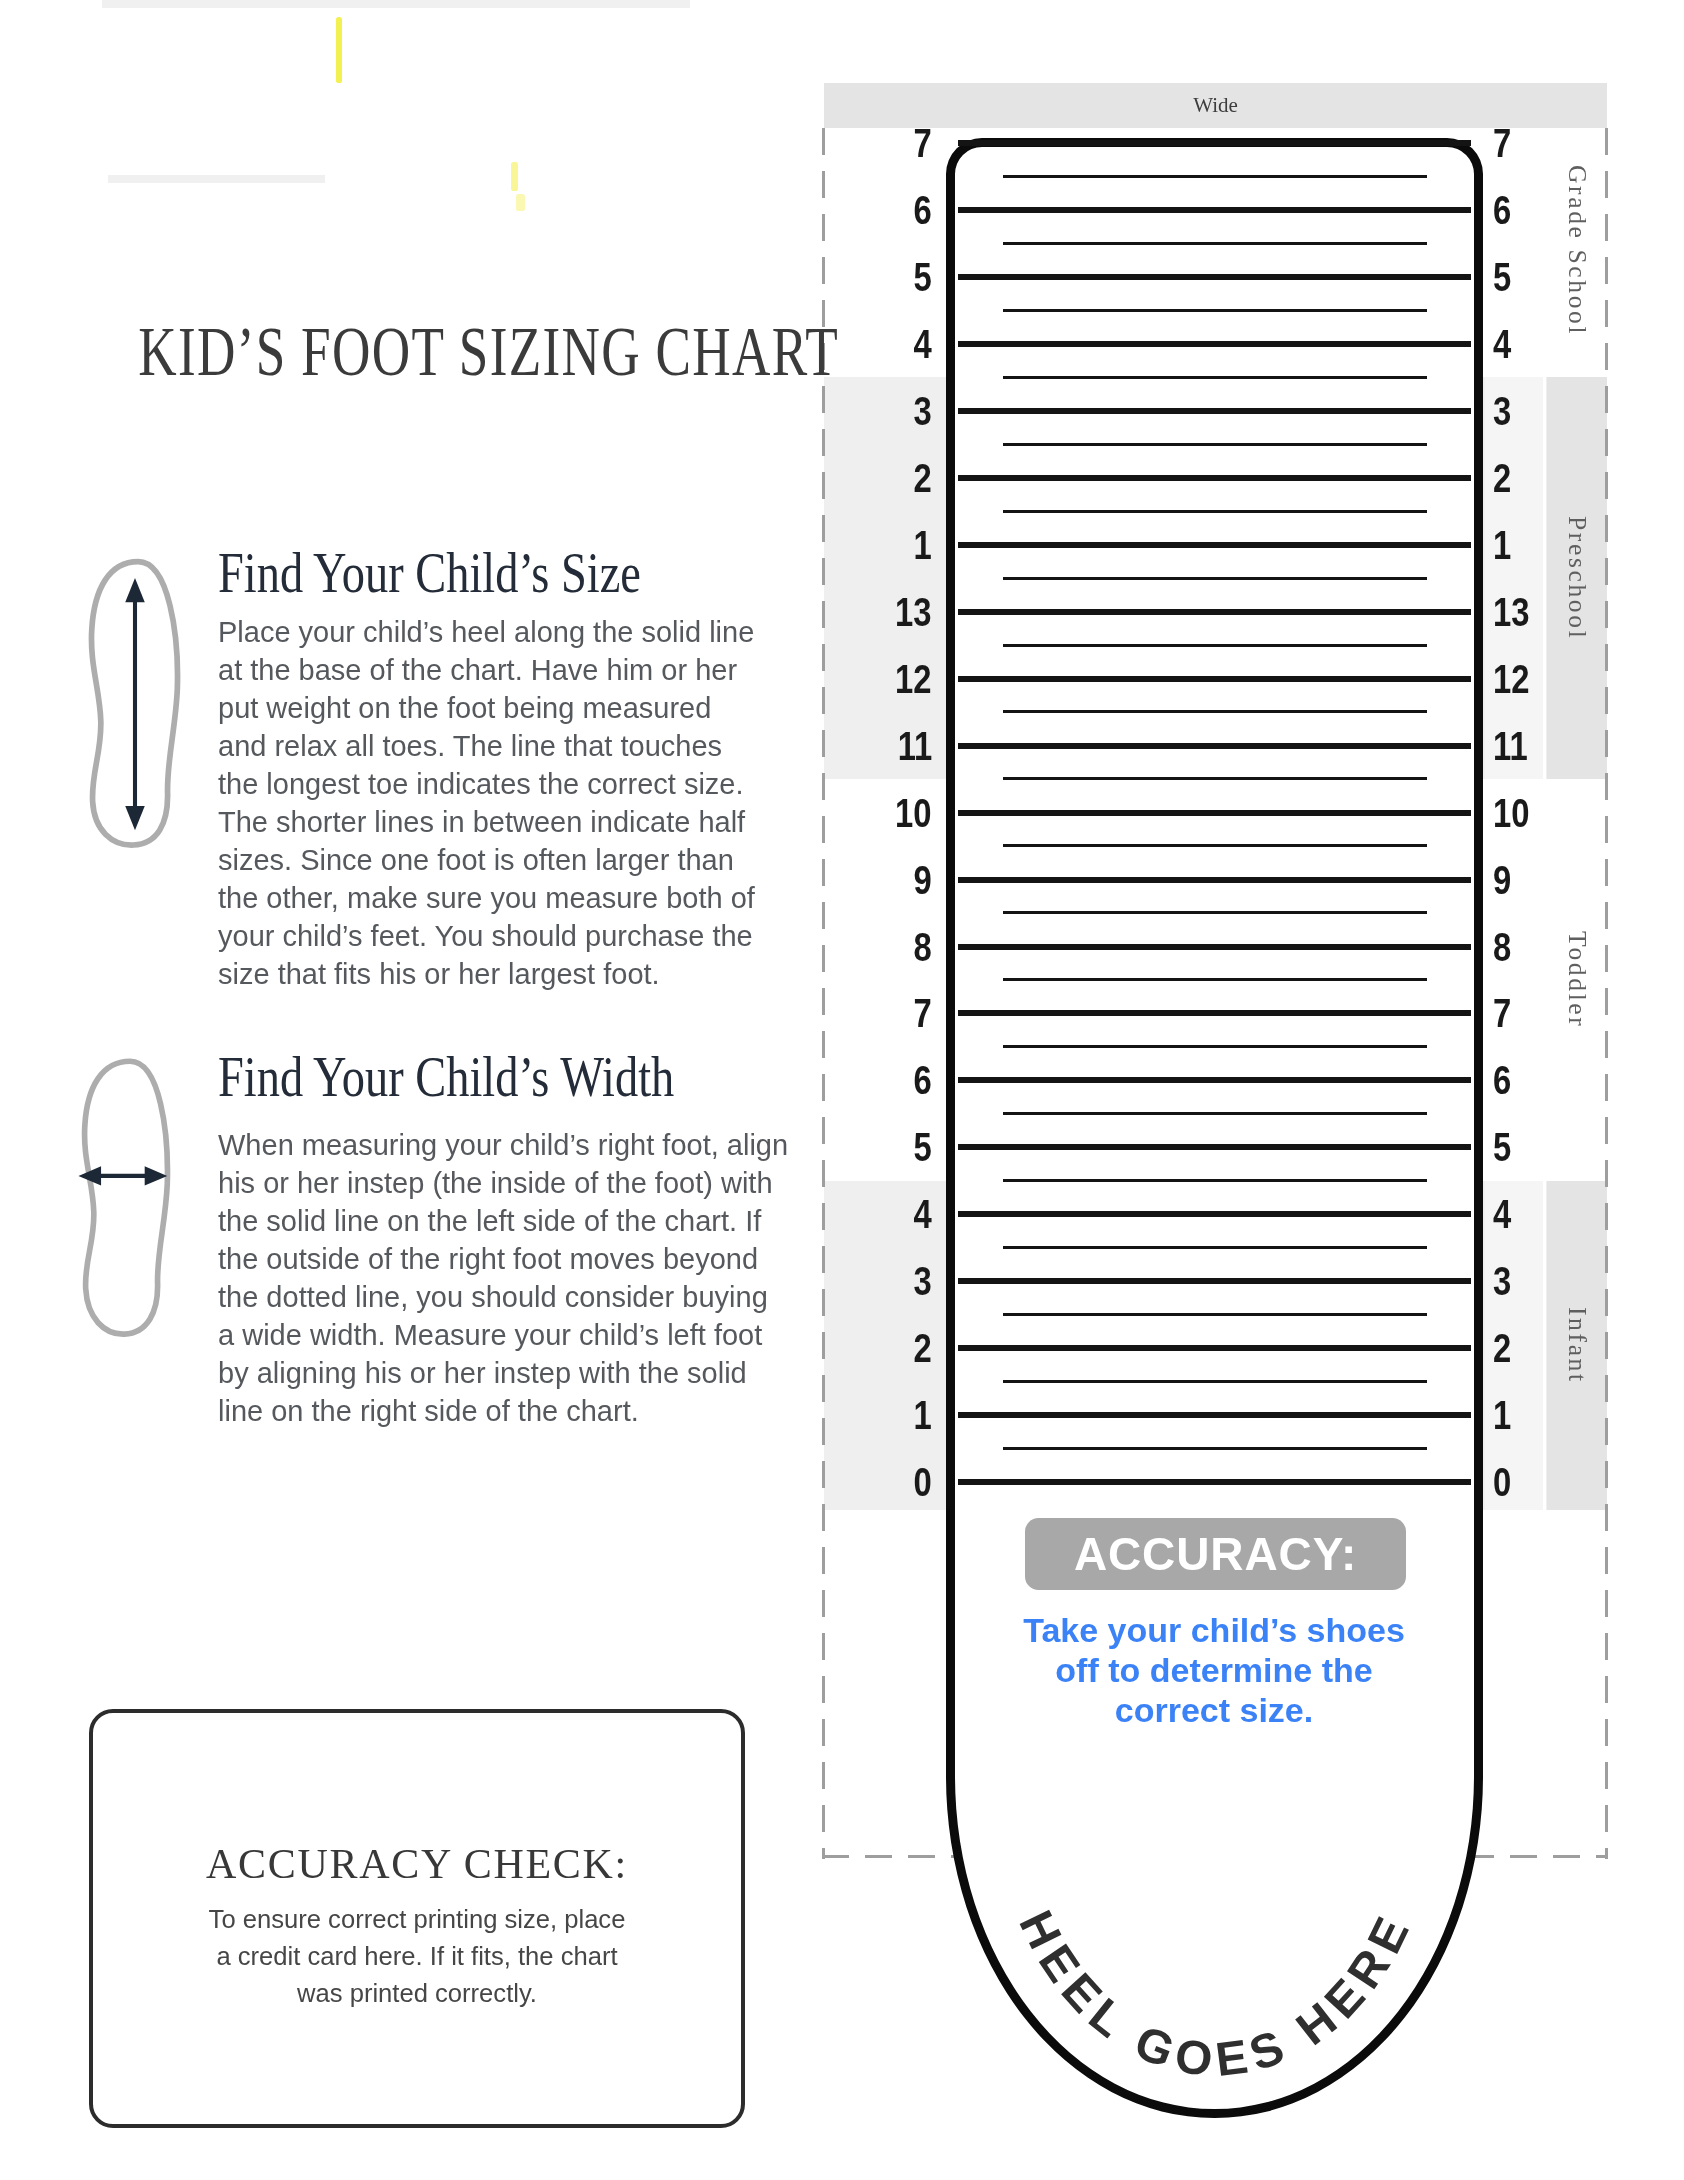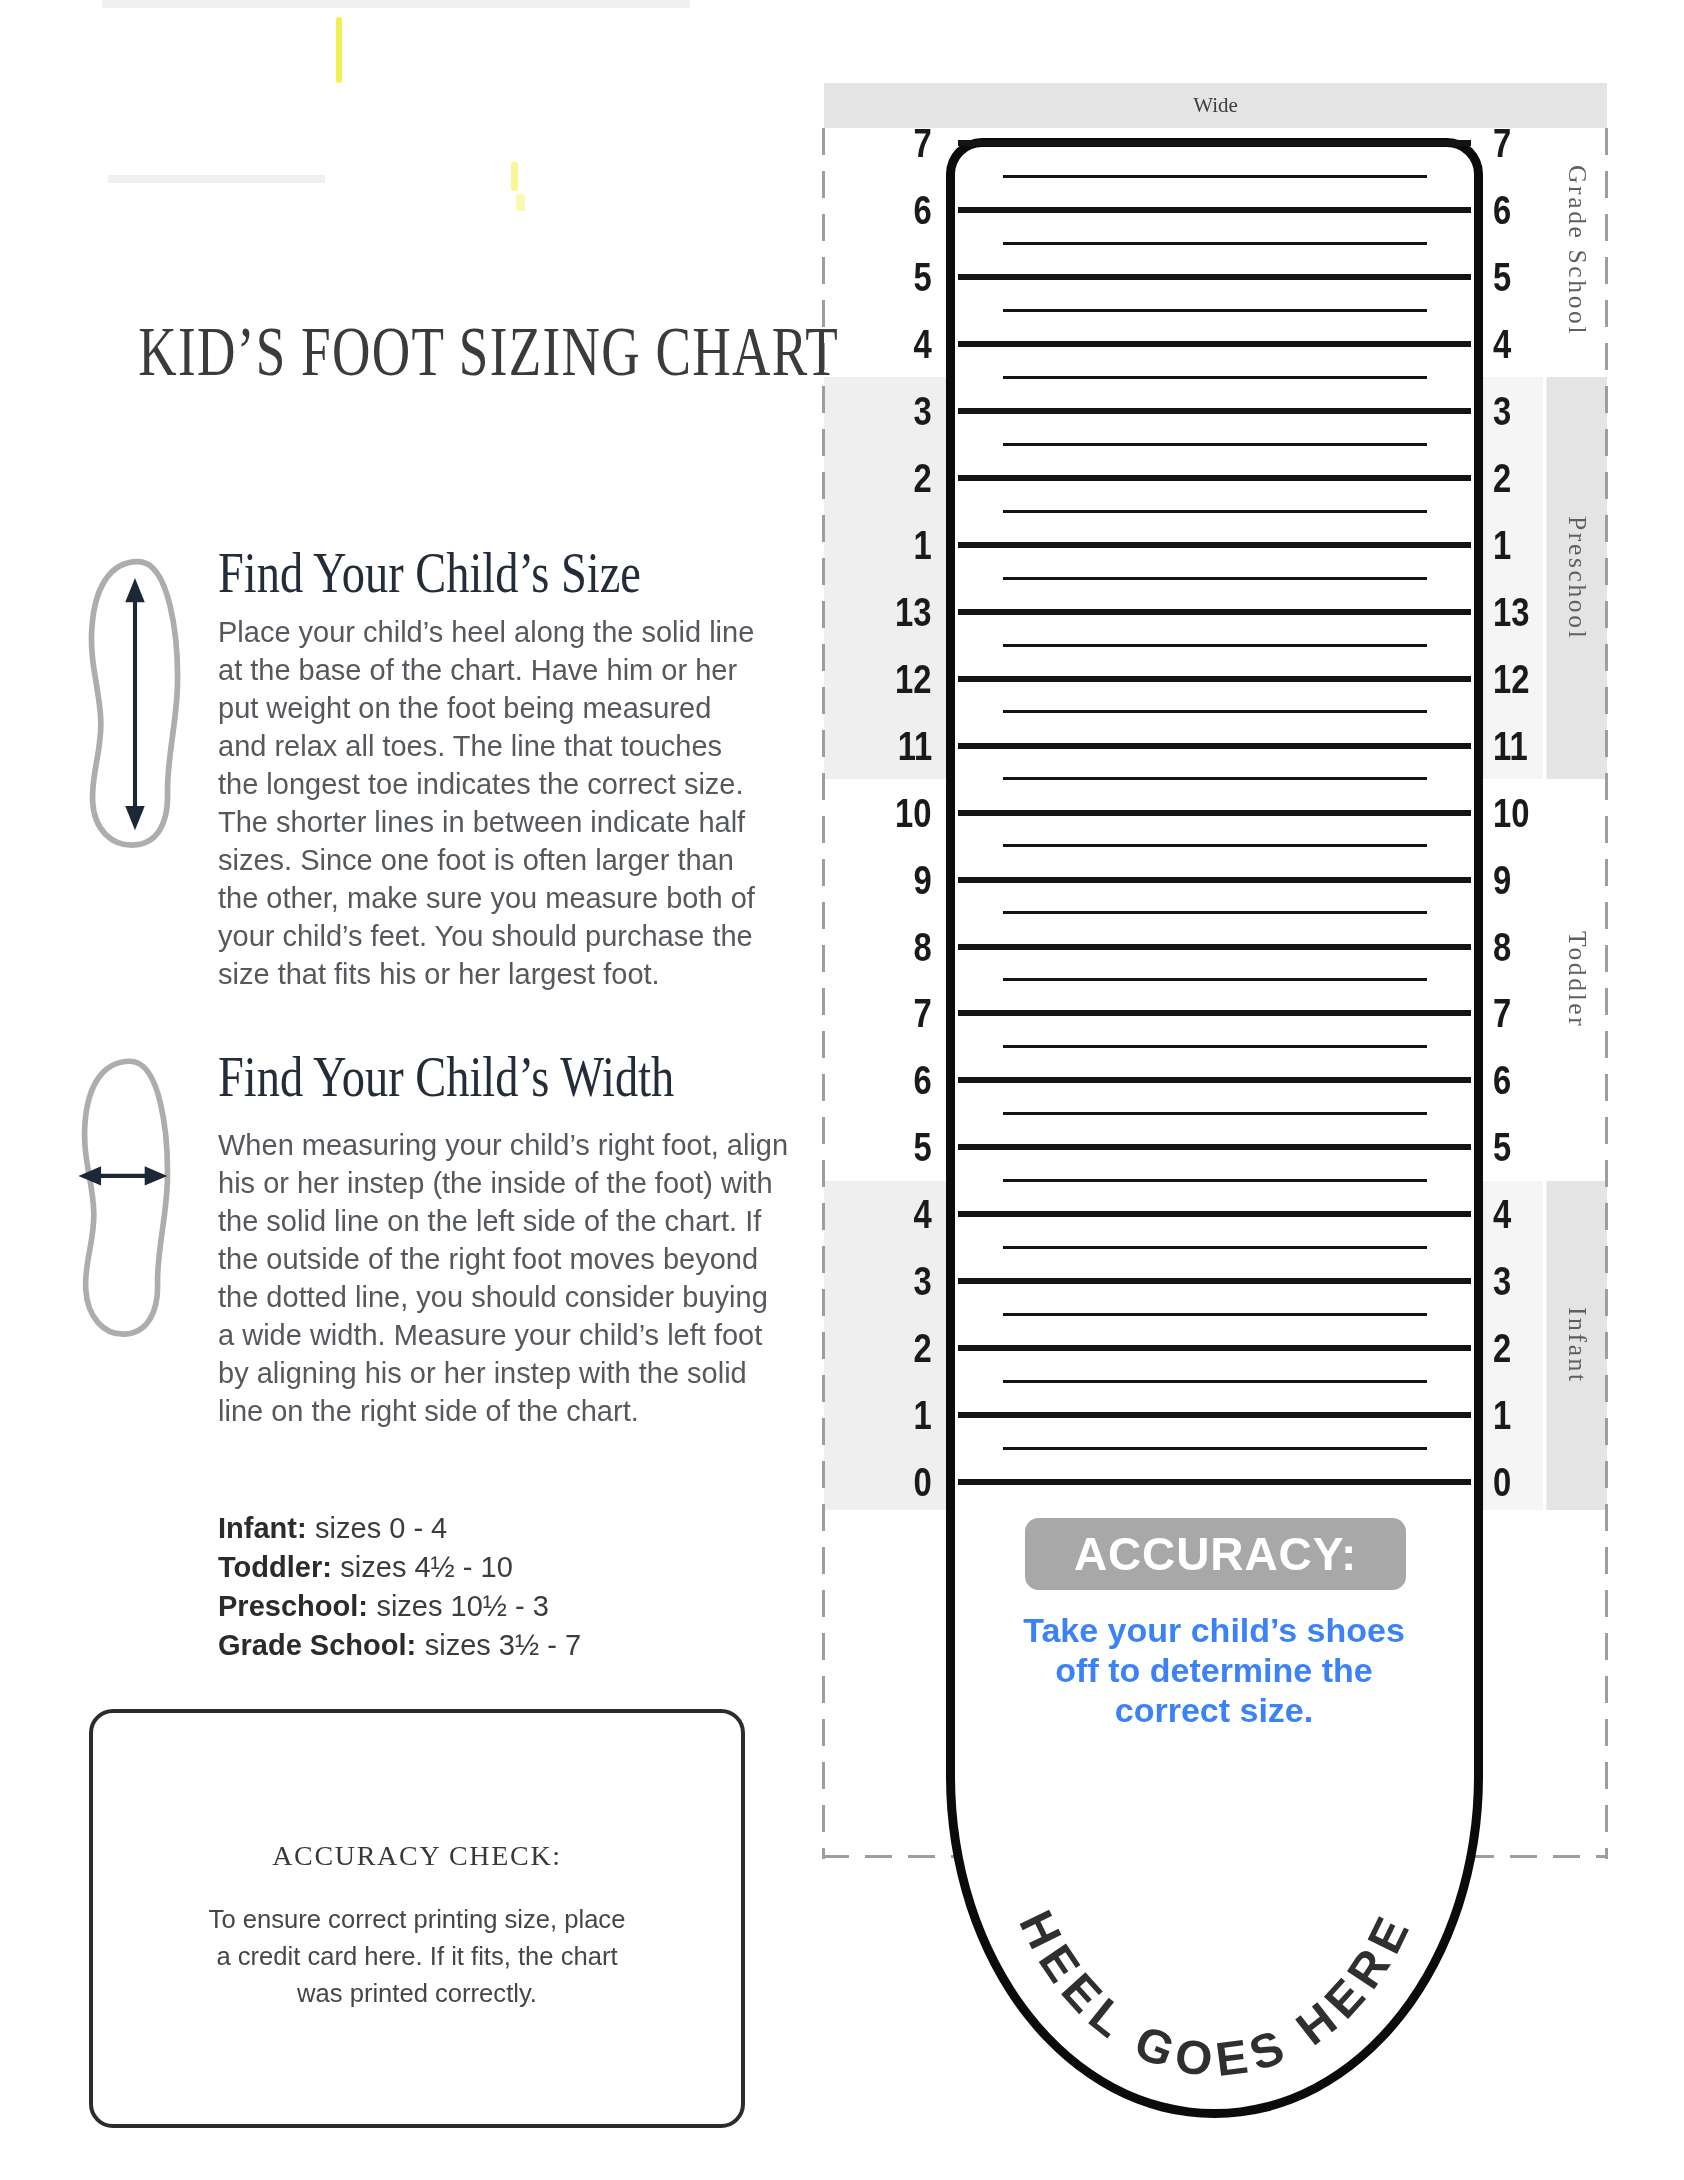--- a/index.html
+++ b/index.html
@@ -38,21 +38,21 @@
   #size-ranges { left:218px; top:1509px; width:477px; z-index:3; }
   .range-row { font-size:29px; line-height:39px; color:#3c3c3c; }
   .range-label { font-weight:700; color:#2b2b2b; margin-right:8.5px; }
 
   #accuracy-box {
     left:89px; top:1709px; width:656px; height:419px;
     border:4.3px solid #2c2c2c; border-radius:24px; background:#fff; z-index:3;
   }
   #accuracy-title {
     left:89px; top:1840px; width:656px; text-align:center;
-    font-family:"Liberation Serif", serif; font-size:28px; color:#383838;
+    font-family:"Liberation Serif", serif; font-size:42px; color:#383838;
     letter-spacing:1.7px; z-index:4;
   }
   #accuracy-body {
     left:89px; top:1901px; width:656px; text-align:center;
     font-size:25.6px; line-height:37px; color:#464646; white-space:pre-line; z-index:4;
   }
 
   
   .smudge { background:#ececec; opacity:.8; z-index:2; }
   .yellow-mark { background:#f2ee3f; border-radius:2.6px; z-index:2; }
@@ -157,26 +157,20 @@
   <div class="abs section-heading" id="find-width-heading">Find Your Child’s Width</div>
   <div class="abs section-body" id="find-width-body">When measuring your child’s right foot, align
 his or her instep (the inside of the foot) with
 the solid line on the left side of the chart. If
 the outside of the right foot moves beyond
 the dotted line, you should consider buying
 a wide width. Measure your child’s left foot
 by aligning his or her instep with the solid
 line on the right side of the chart.</div>
 
-  <div class="abs" id="size-ranges">
-      <div class="range-row"><span class="range-label">Infant:</span><span class="range-value">sizes 0 - 4</span></div>
-      <div class="range-row"><span class="range-label">Toddler:</span><span class="range-value">sizes 4½ - 10</span></div>
-      <div class="range-row"><span class="range-label">Preschool:</span><span class="range-value">sizes 10½ - 3</span></div>
-      <div class="range-row"><span class="range-label">Grade School:</span><span class="range-value">sizes 3½ - 7</span></div>
-    </div>
 
   <div class="abs" id="accuracy-box"></div>
   <div class="abs" id="accuracy-title">ACCURACY CHECK:</div>
   <div class="abs" id="accuracy-body">To ensure correct printing size, place
 a credit card here. If it fits, the chart
 was printed correctly.</div>
 
   <div class="abs" id="wide-band">
     <span id="wide-label">Wide</span>
   </div>

